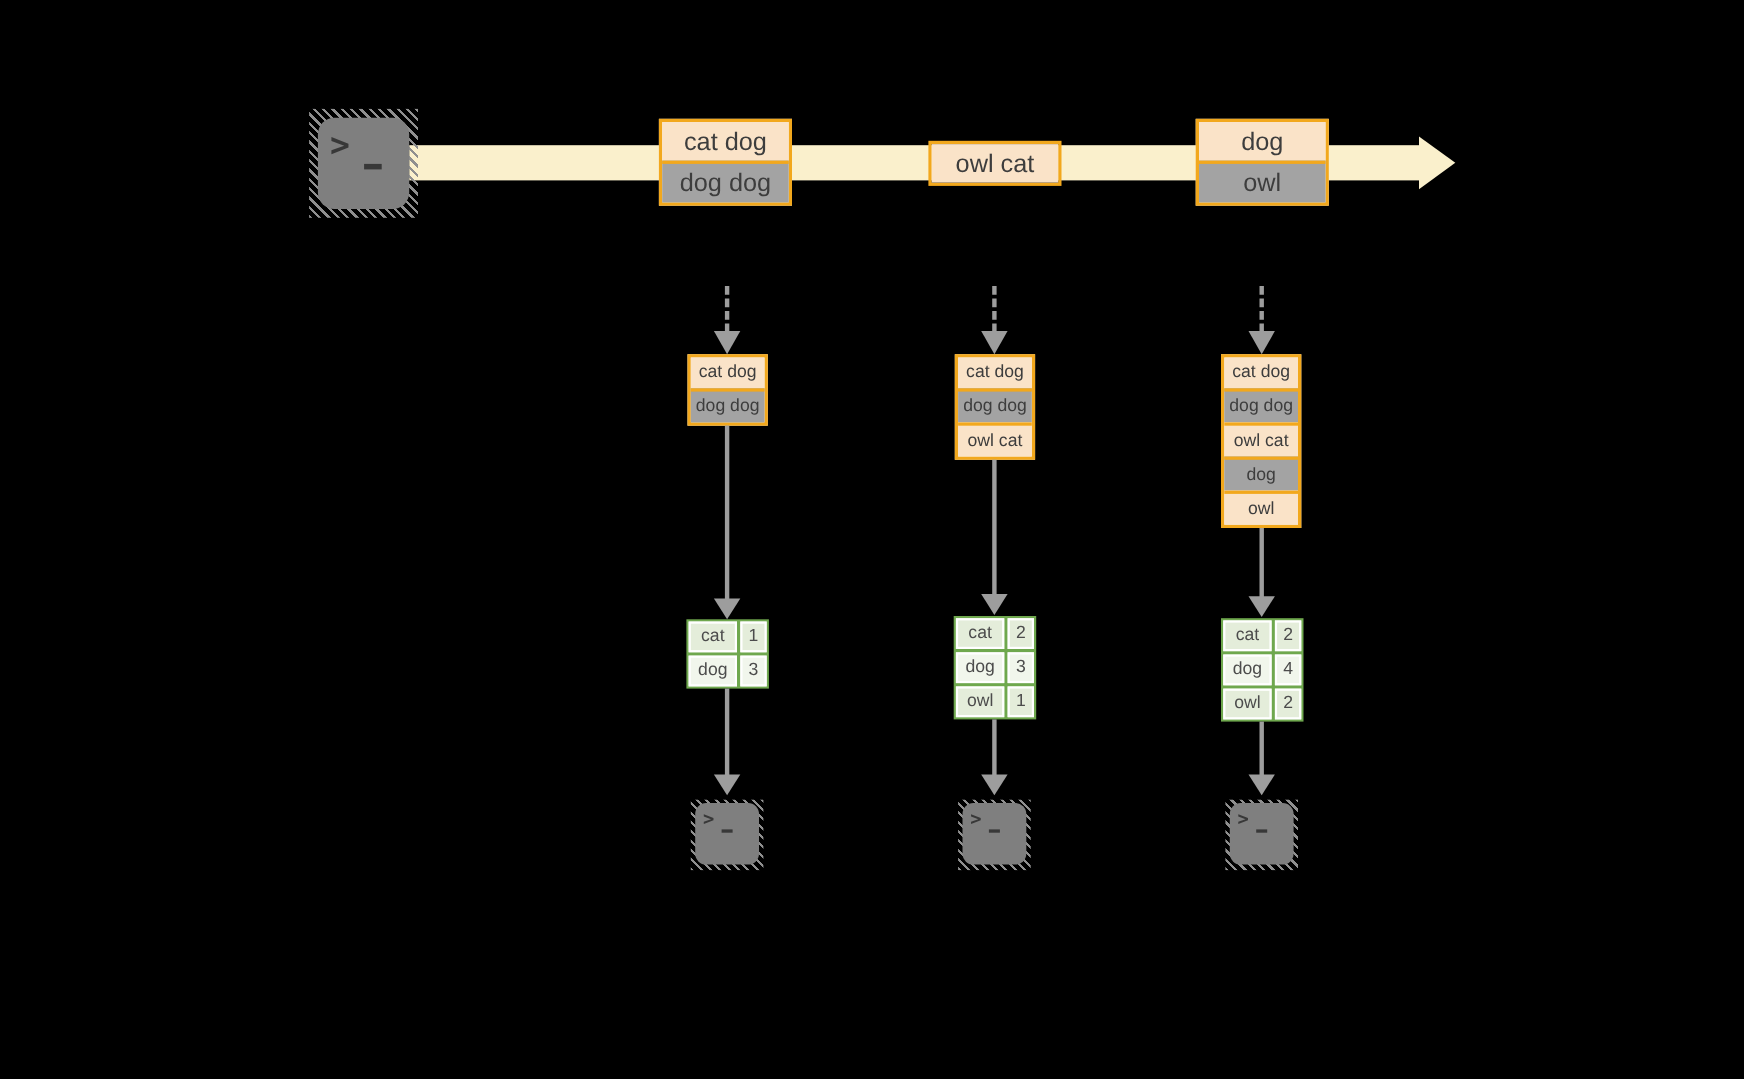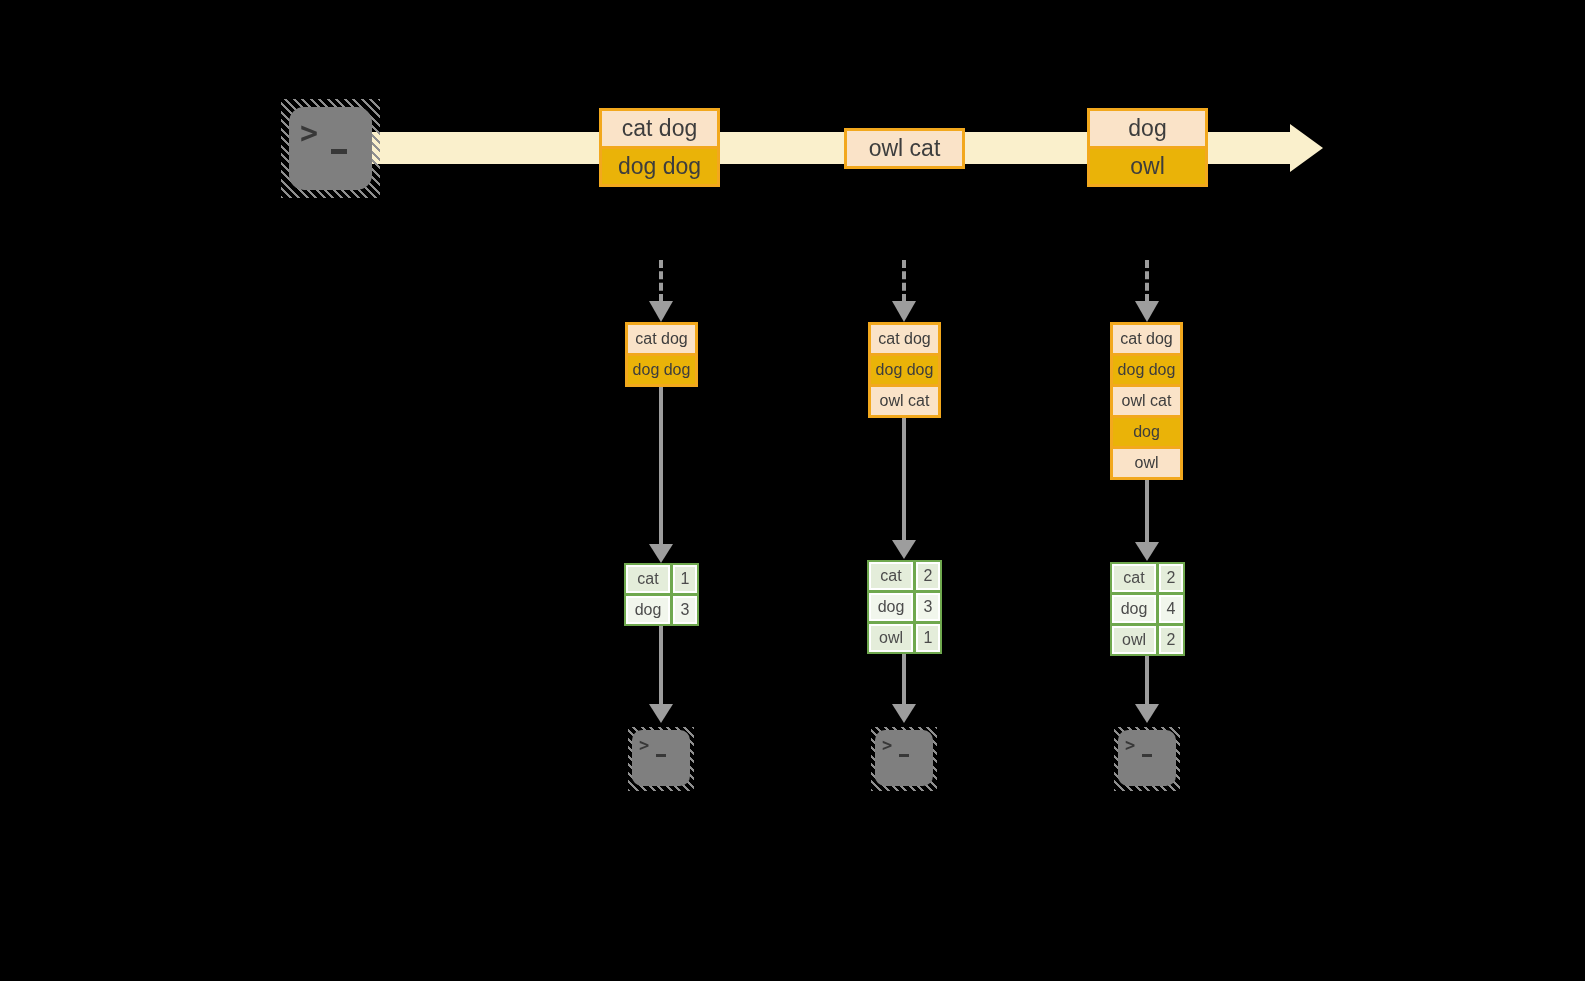--- a/index.html
+++ b/index.html
@@ -36,21 +36,21 @@
   .obox{
     position:absolute;border:3px solid #f2a81d;background:#fdf3e4;z-index:3;
     box-sizing:border-box;
   }
   .obox .orow{
     display:flex;align-items:center;justify-content:center;
     color:#3d3d3d;
   }
   .obox .orow + .orow{border-top:3px solid #f2a81d;}
   .orow.peach{background:#fae3c8;}
-  .orow.cream{background:#eab308;}
+  .orow.cream{background:#a3a3a3;}
   .stream-box{width:121px;}
   .stream-box .orow{height:35px;font-size:23px;}
   .state-box{width:73px;}
   .state-box .orow{height:28px;font-size:16px;}
   
   .stem{position:absolute;width:4px;background:#9d9d9d;z-index:4;}
   .stem.dashed{width:0;background:none;border-left:4px dashed #9d9d9d;}
   .ahead{
     position:absolute;width:0;height:0;z-index:4;
     border-left:12px solid transparent;border-right:12px solid transparent;

